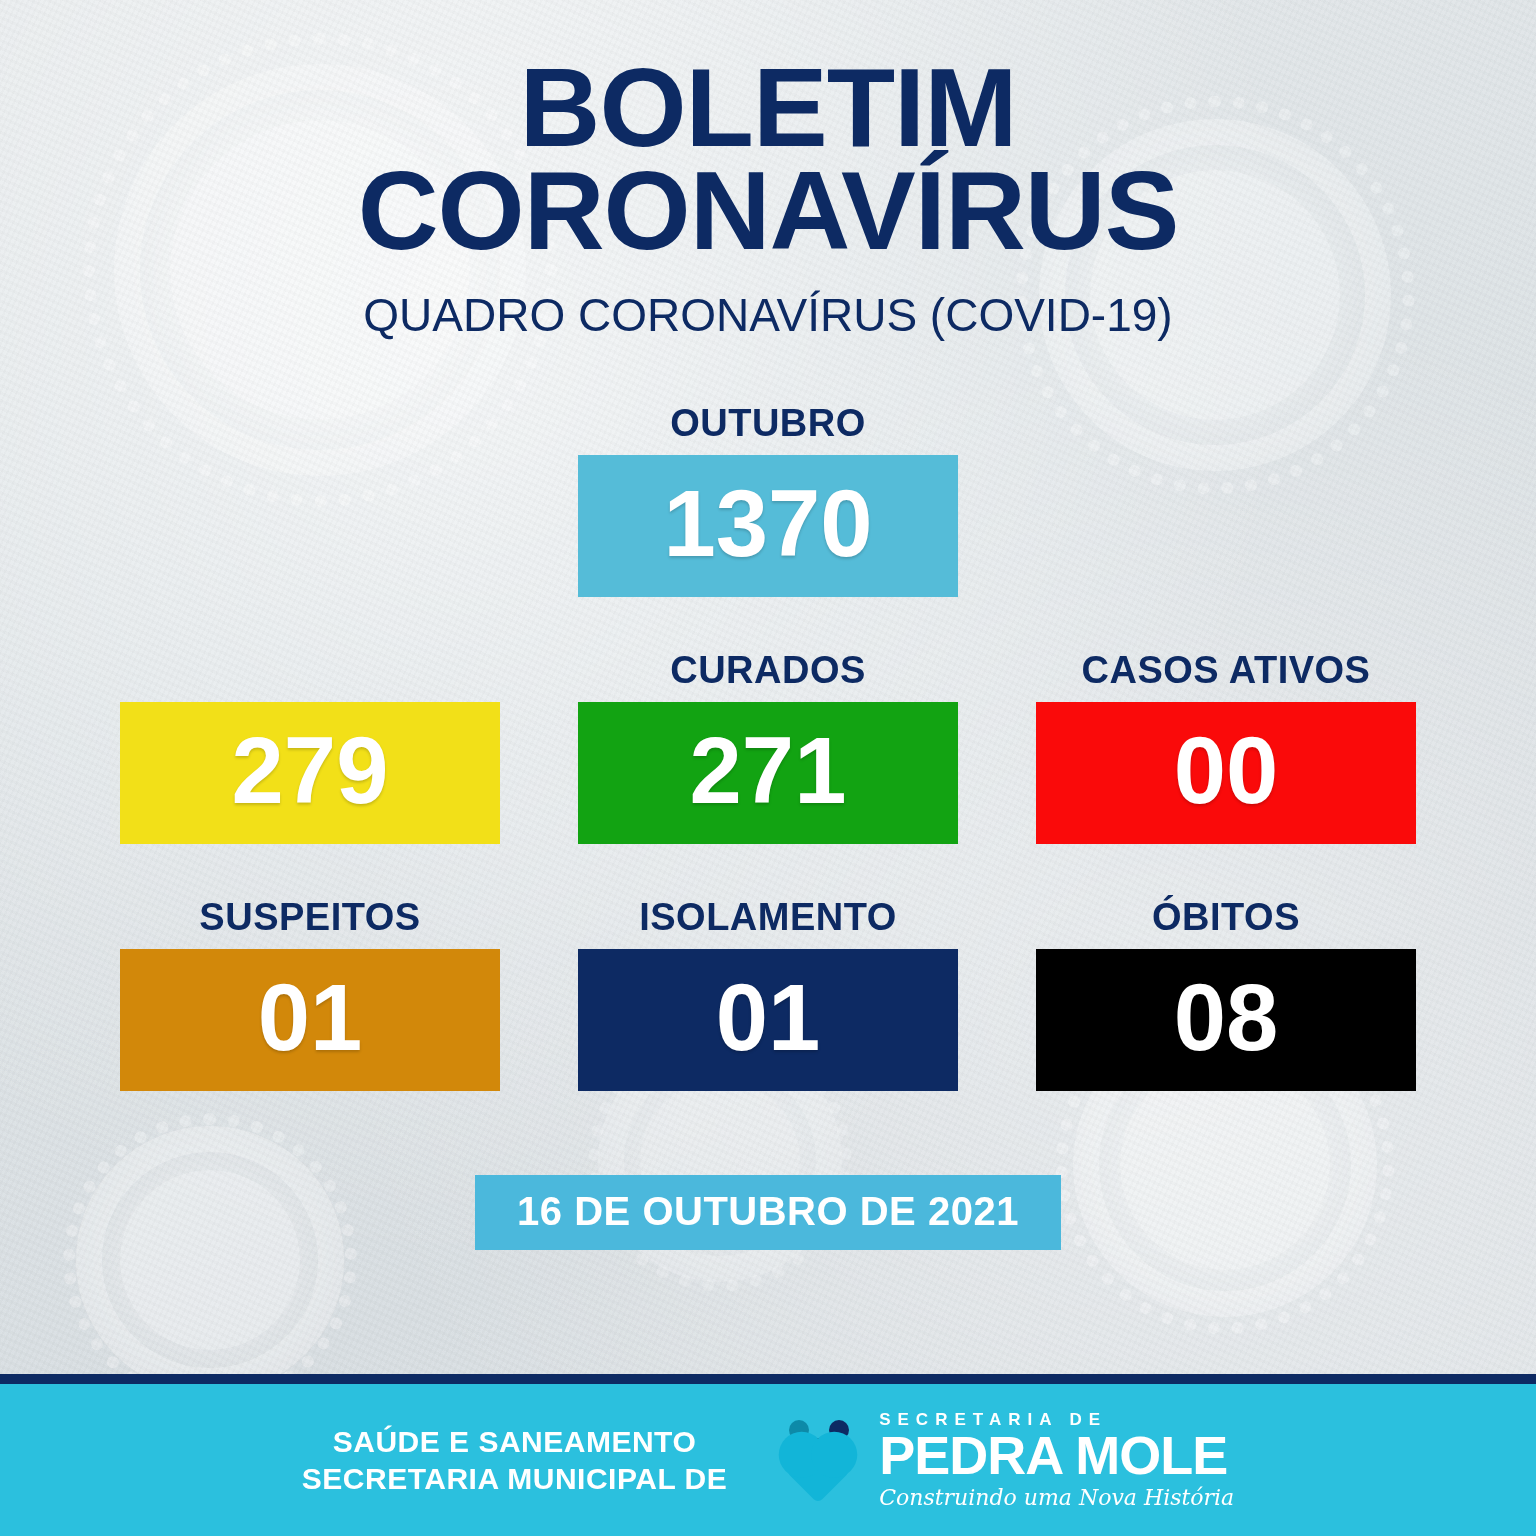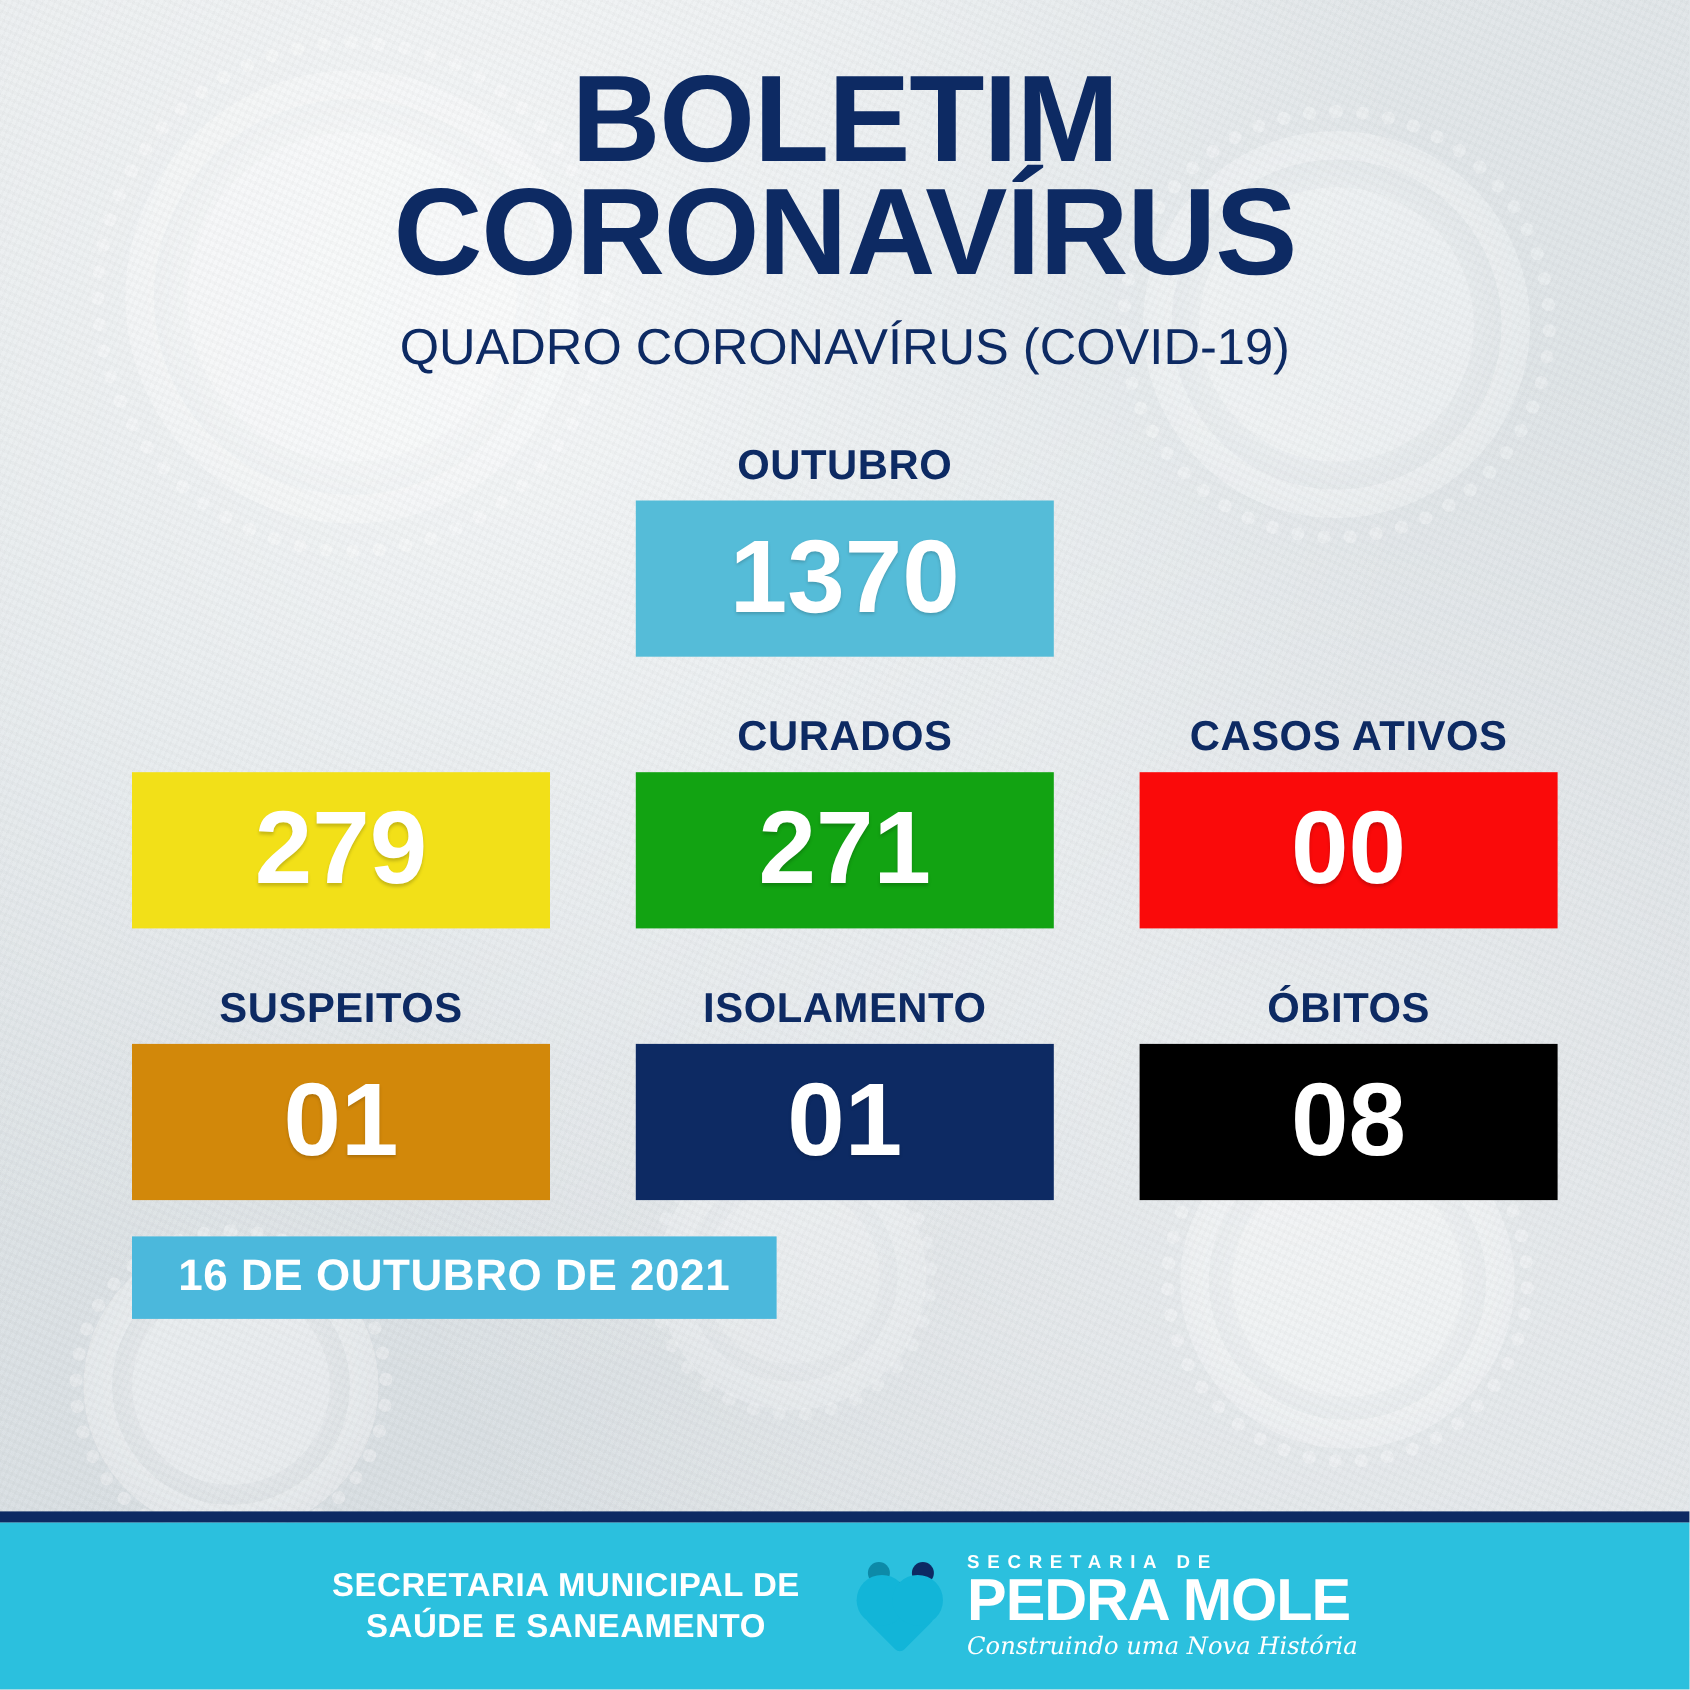--- a/index.html
+++ b/index.html
@@ -123,21 +123,22 @@
     text-shadow: 0 2px 3px rgba(0,0,0,0.18);
   }
   .card.wide .card-value {
     width: 380px;
   }
   .card.narrow .card-value {
     width: 380px;
   }
 
   .date-wrap {
-    margin-top: 33px;
+    text-align: center;
+    margin-top: 84px;
   }
   .date-badge {
     display: inline-block;
     color: #ffffff;
     font-weight: bold;
     font-size: 40px;
     letter-spacing: 0.5px;
     padding: 14px 42px 16px 42px;
   }
 
@@ -299,22 +300,22 @@
       <div class="date-wrap">
         <div class="date-badge" id="date-badge" style="background: rgb(75, 184, 220);">16 DE OUTUBRO DE 2021</div>
       </div>
 
     </div>
 
     <div class="footer" id="footer" style="background: rgb(43, 192, 222);">
       <div class="footer-top-rule" id="footer-rule" style="background: rgb(13, 42, 99);"></div>
 
       <div class="footer-text">
+        <div>SAÚDE E SANEAMENTO</div>
         <div>SECRETARIA MUNICIPAL DE</div>
-        <div>SAÚDE E SANEAMENTO</div>
       </div>
 
       <div class="logo">
         <div class="logo-mark">
           <div class="fig left"></div>
           <div class="fig right"></div>
           <div class="arm"></div>
           <div class="heart"></div>
         </div>
         <div class="logo-text">

